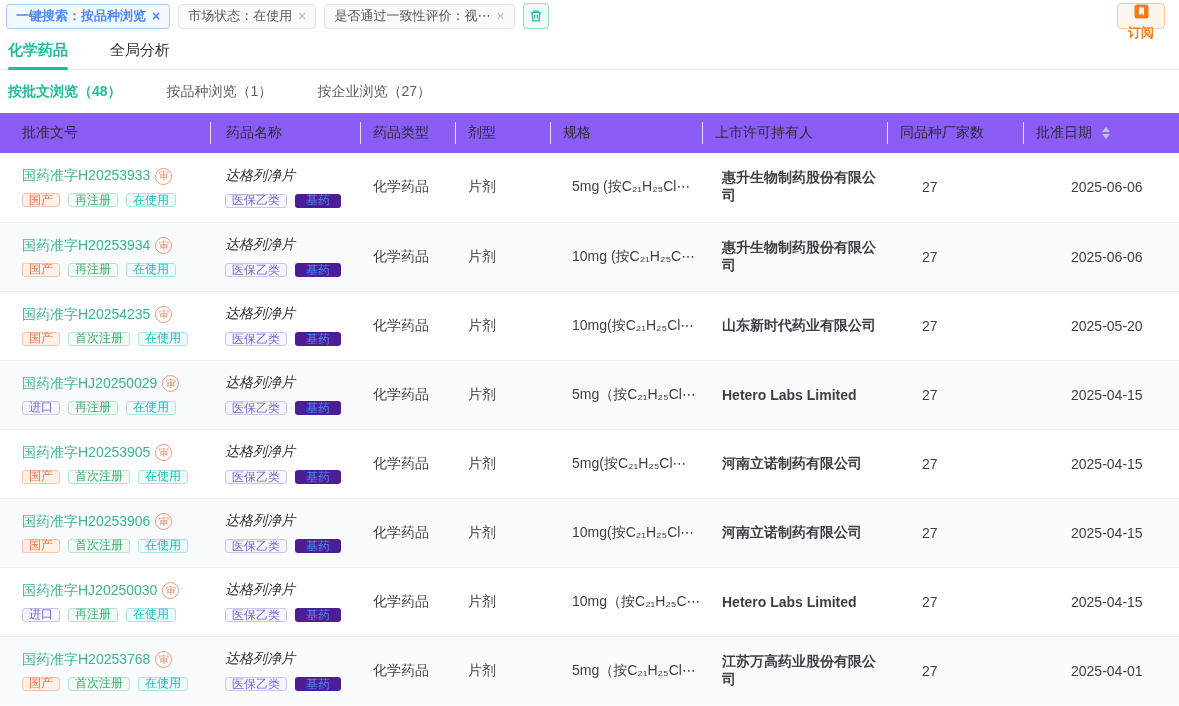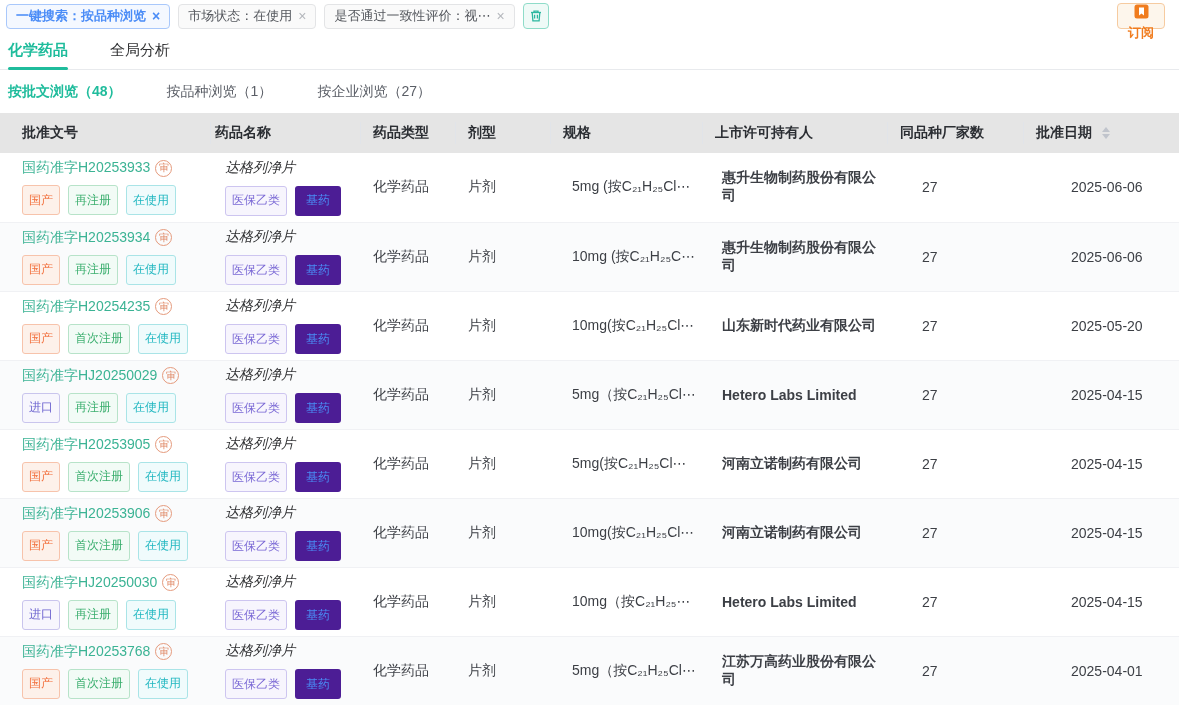--- a/index.html
+++ b/index.html
@@ -30,45 +30,45 @@
   
   .view-tabs { display: flex; gap: 45px; padding: 13px 8px 12px 8px; }
   .view-tab { font-size: 14px; color: #5a5e66; cursor: pointer; }
   .view-tab.active { color: #1fbc9c; font-weight: bold; }
 
   
   table { width: 1179px; border-collapse: collapse; table-layout: fixed; }
   col.c1 { width: 210px; } col.c2 { width: 150px; } col.c3 { width: 95px; }
   col.c4 { width: 95px; }  col.c5 { width: 152px; } col.c6 { width: 185px; }
   col.c7 { width: 136px; } col.c8 { width: 156px; }
-  thead th { background: #e5e5e5; height: 40px; font-size: 14px; font-weight: bold;
+  thead th { background: #8b5cf6; height: 40px; font-size: 14px; font-weight: normal;
     color: #2b2e33; text-align: left; padding-left: 13px; position: relative; }
   thead th:not(:first-child)::before { content: ""; position: absolute; left: 0; top: 9px;
     bottom: 9px; width: 1px; background: #e1e4e9; }
   th.col-approval { padding-left: 22px; }
-  th.col-drug { padding-left: 5px; }
+  th.col-drug { padding-left: 16px; }
   tbody tr { height: 69px; border-top: 1px solid #f0f1f4; }
   tbody tr:first-child { border-top: none; }
   tbody tr.alt { background: #fafbfc; }
   td { vertical-align: middle; font-size: 14px; color: #3c3f45; padding-left: 13px; }
   td.col-approval { padding-left: 22px; }
   td.col-drug { padding-left: 15px; }
   td.col-spec { padding-left: 22px; }
   td.col-holder { padding-left: 20px; font-weight: bold; }
   td.col-count { padding-left: 35px; }
   td.col-date { padding-left: 48px; }
 
   .line1 { display: flex; align-items: center; margin-bottom: 8px; }
   .approval-link { color: #3bb394; text-decoration: none; font-size: 14px; cursor: pointer; }
   .review-badge { width: 17px; height: 17px; margin-left: 5px; border: 1px solid #e59a7c;
     color: #df8460; border-radius: 50%; font-size: 10px; display: inline-flex;
     align-items: center; justify-content: center; cursor: pointer; flex: 0 0 auto; }
   .drug-name { margin-bottom: 9px; color: #303133; font-style: italic; }
   .tag-line { display: flex; align-items: center; gap: 8px; }
-  .tag { display: inline-flex; align-items: center; height: 30px; padding: 0 6px;
+  .tag { display: inline-flex; align-items: center; height: 14px; padding: 0 6px;
     border-radius: 3px; font-size: 12px; white-space: nowrap; }
   .tag-orange { color: #f2703d; border: 1px solid #f7c3ab; background: #fdf1ea; }
   .tag-indigo { color: #6c63cf; border: 1px solid #c9c5ed; background: #f7f6fd; }
   .tag-green  { color: #3caf6f; border: 1px solid #b7e3c9; background: #f2fbf6; }
   .tag-cyan   { color: #20b7c0; border: 1px solid #a9e4e7; background: #f0fbfc; }
   .tag-violet { color: #7a68d5; border: 1px solid #cdc5f0; background: #f7f5fd; }
   .tag-blue   { color: #4a8df5; border: 5px solid #4c1d95; background: #4c1d95; }
 
   .sort-icons { display: inline-flex; flex-direction: column; gap: 2px; margin-left: 6px;
     vertical-align: middle; cursor: pointer; }
@@ -325,21 +325,21 @@
     </td>
     <td class="col-drug">
       <div class="drug-name">达格列净片</div>
       <div class="tag-line">
             <span class="tag tag-violet">医保乙类</span>
             <span class="tag tag-blue">基药</span>
           </div>
     </td>
     <td>化学药品</td>
     <td>片剂</td>
-    <td class="col-spec">10mg（按C₂₁H₂₅⋯</td>
+    <td class="col-spec">10mg（按C₂₁H₂₅C⋯</td>
     <td class="col-holder">Hetero Labs Limited</td>
     <td class="col-count">27</td>
     <td class="col-date">2025-04-15</td>
   </tr>
       <tr class="alt">
     <td class="col-approval">
       <div class="line1">
         <a class="approval-link">国药准字H20253768</a>
         <span class="review-badge">审</span>
       </div>

